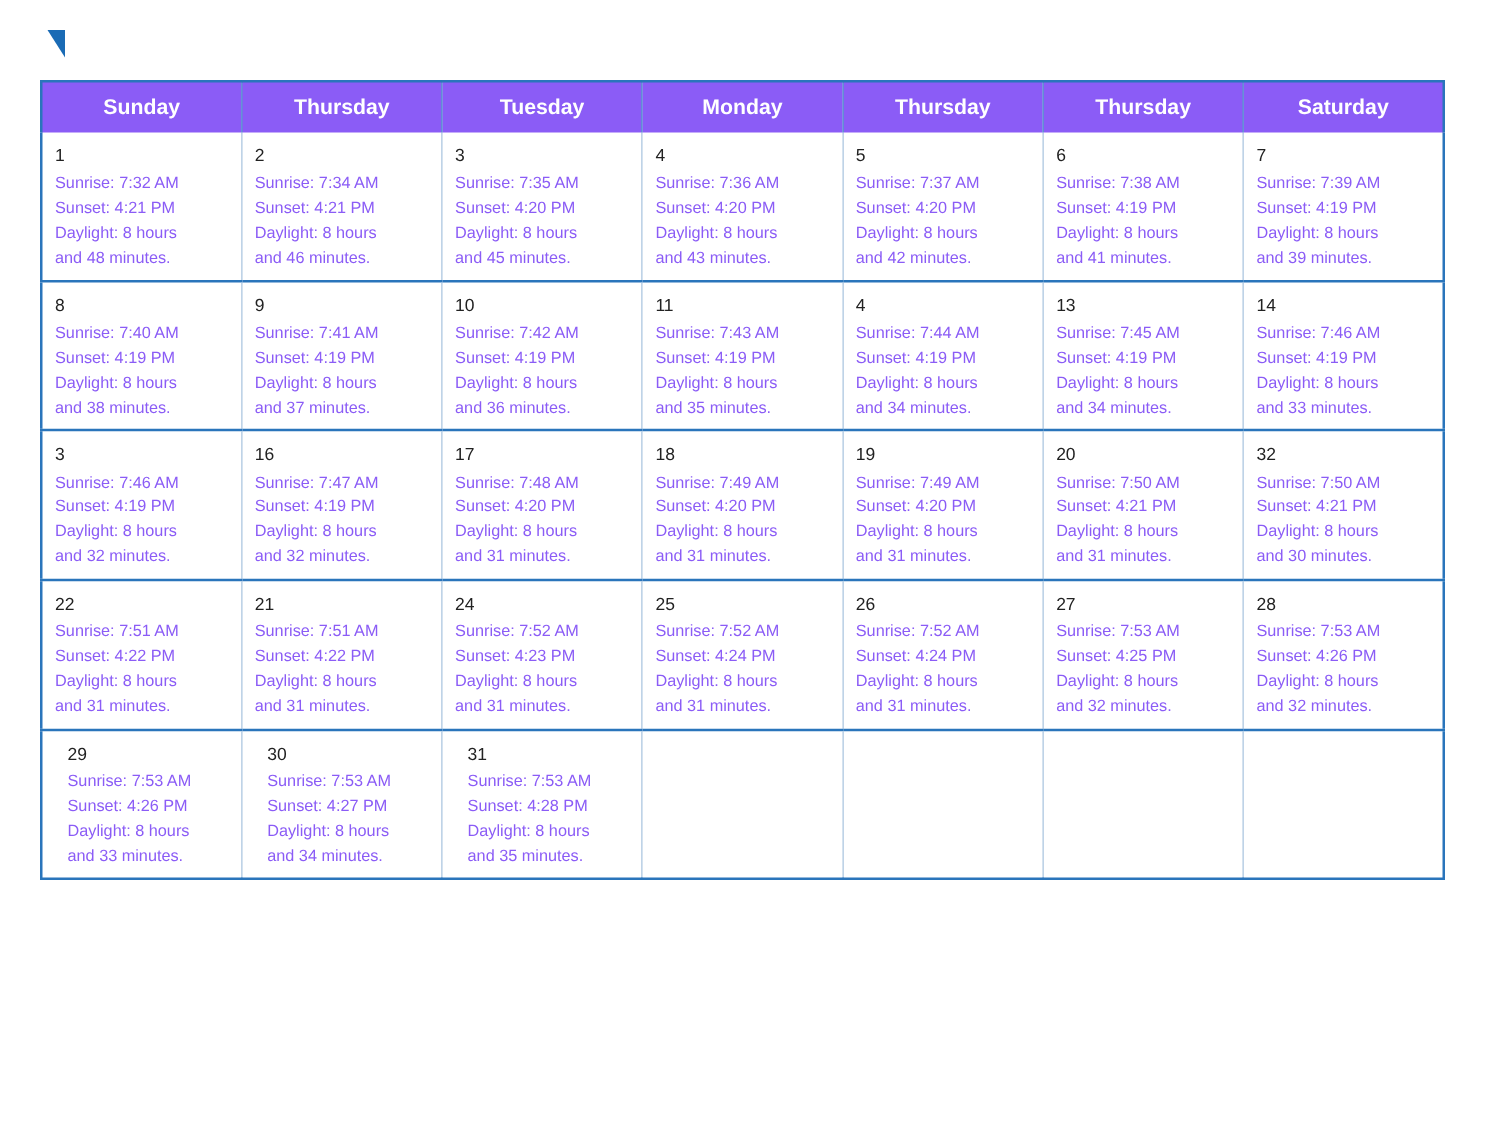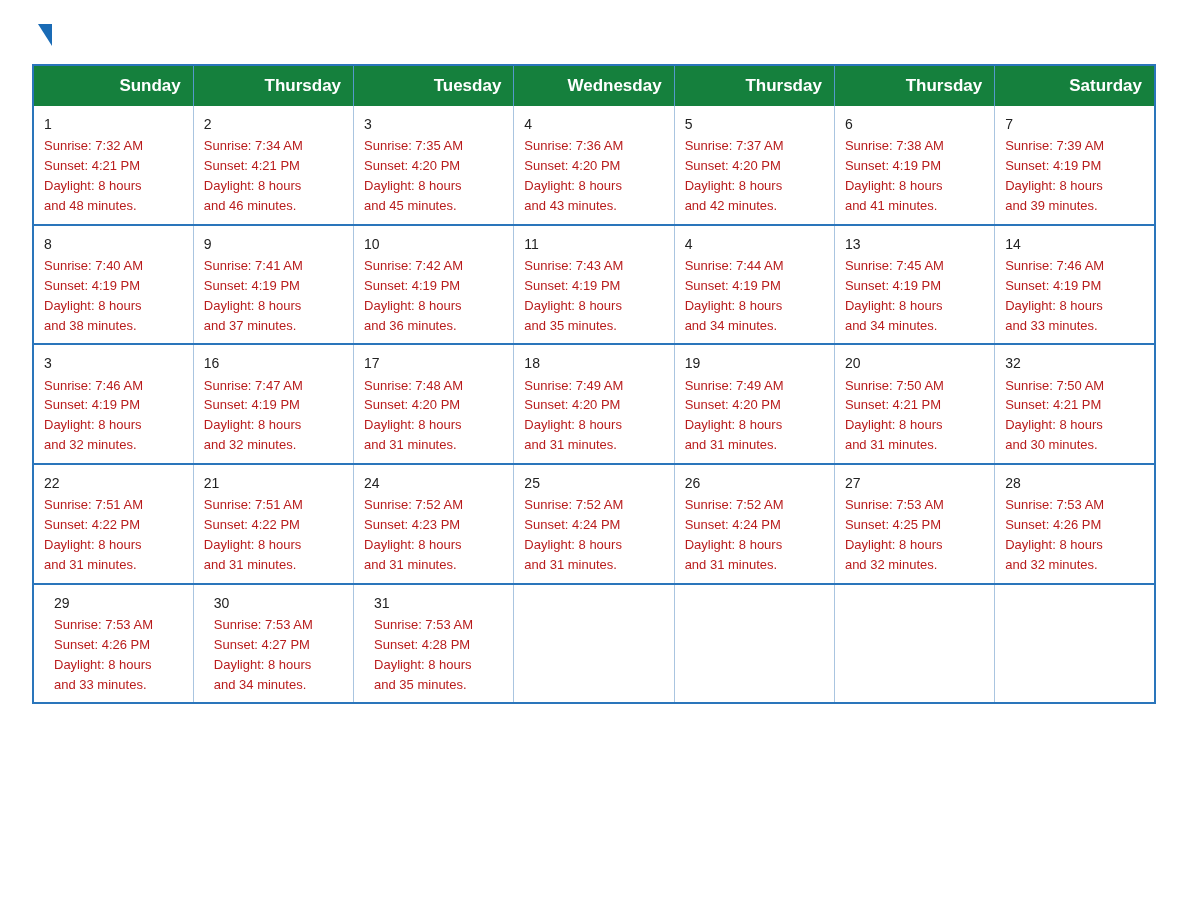--- a/index.html
+++ b/index.html
@@ -71,26 +71,26 @@
       margin-top: 4px;
     }
 
     .calendar-table {
       width: 100%;
       border-collapse: collapse;
       border: 2px solid #2a75bb;
     }
 
     .calendar-table thead tr th {
-      background-color: #15803d;
+      background-color: #8b5cf6;
       color: #fff;
       font-size: 17px;
       font-weight: bold;
       padding: 10px 12px;
-      text-align: right;
+      text-align: center;
       border-right: 1px solid #5599cc;
     }
 
     .calendar-table thead tr th:last-child {
       border-right: none;
     }
 
     .calendar-table tbody tr td {
       vertical-align: top;
       padding: 8px 10px;
@@ -114,21 +114,21 @@
     .day-number {
       font-size: 14px;
       font-weight: normal;
       color: #222;
       display: block;
       margin-bottom: 2px;
     }
 
     .day-info {
       font-size: 13px;
-      color: #b91c1c;
+      color: #8b5cf6;
     }
 
     .empty-cell {
       background: #fff;
     }
   </style>
 </head>
 <body>
 
 <div class="header-row">
@@ -144,21 +144,21 @@
     <div class="location-title"></div>
   </div>
 </div>
 
 <table class="calendar-table">
   <thead>
     <tr>
     <th>Sunday</th>
         <th>Thursday</th>
         <th>Tuesday</th>
-        <th>Wednesday</th>
+        <th>Monday</th>
         <th>Thursday</th>
         <th>Thursday</th>
         <th>Saturday</th>
       </tr>
   </thead>
   <tbody id="calendar-body">
   <tr>
         <td>
           <span class="day-number">1</span>
           <span class="day-info">Sunrise: 7:32 AM<br>Sunset: 4:21 PM<br>Daylight: 8 hours<br>and 48 minutes.</span>

